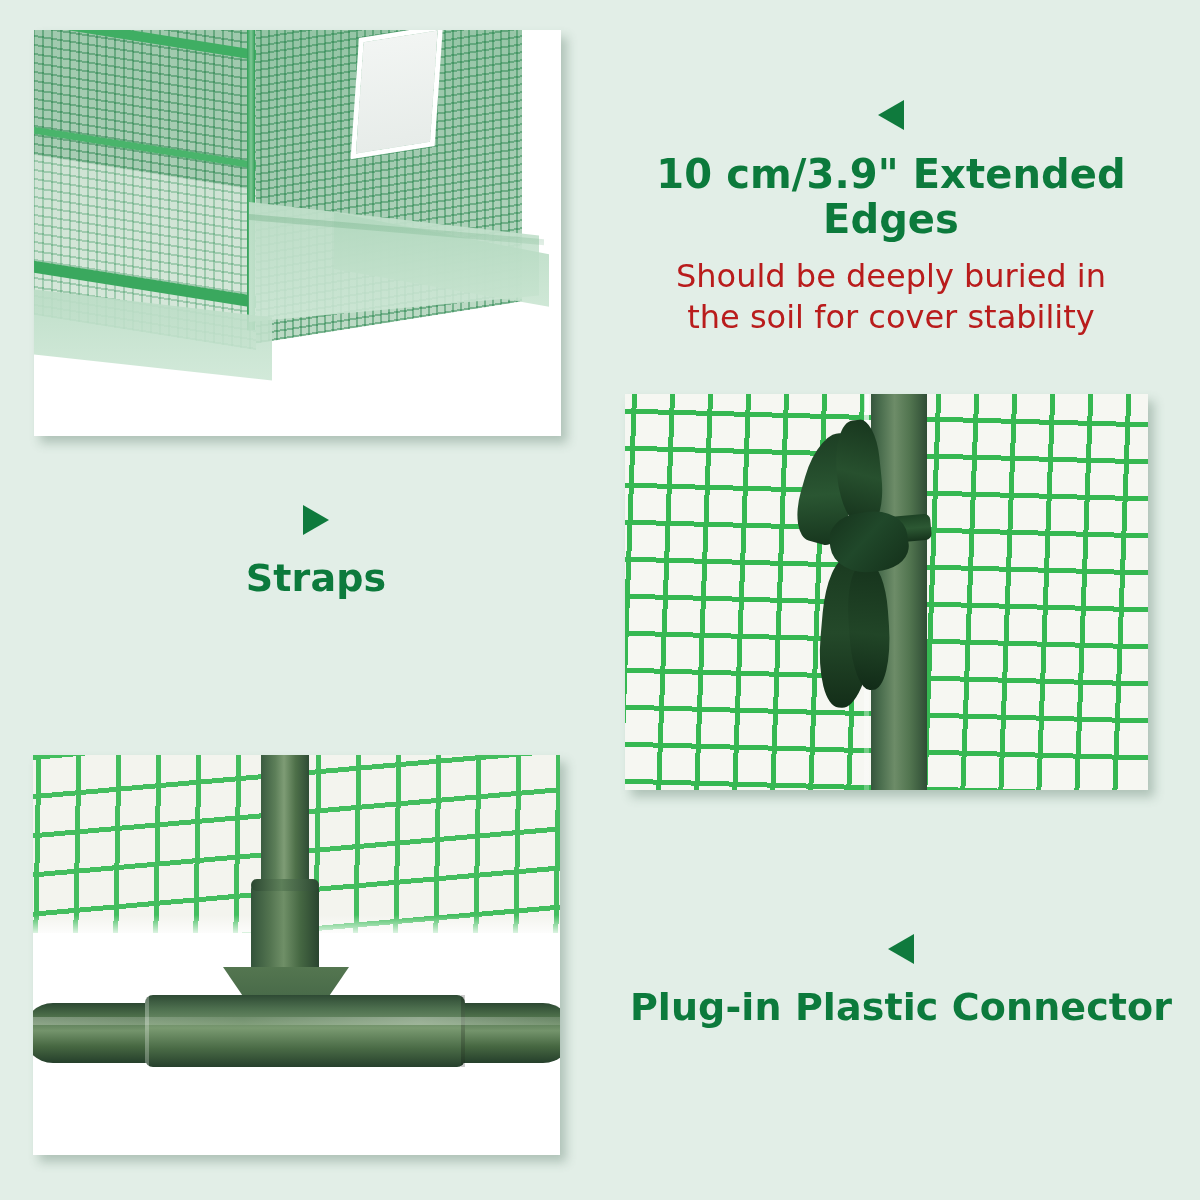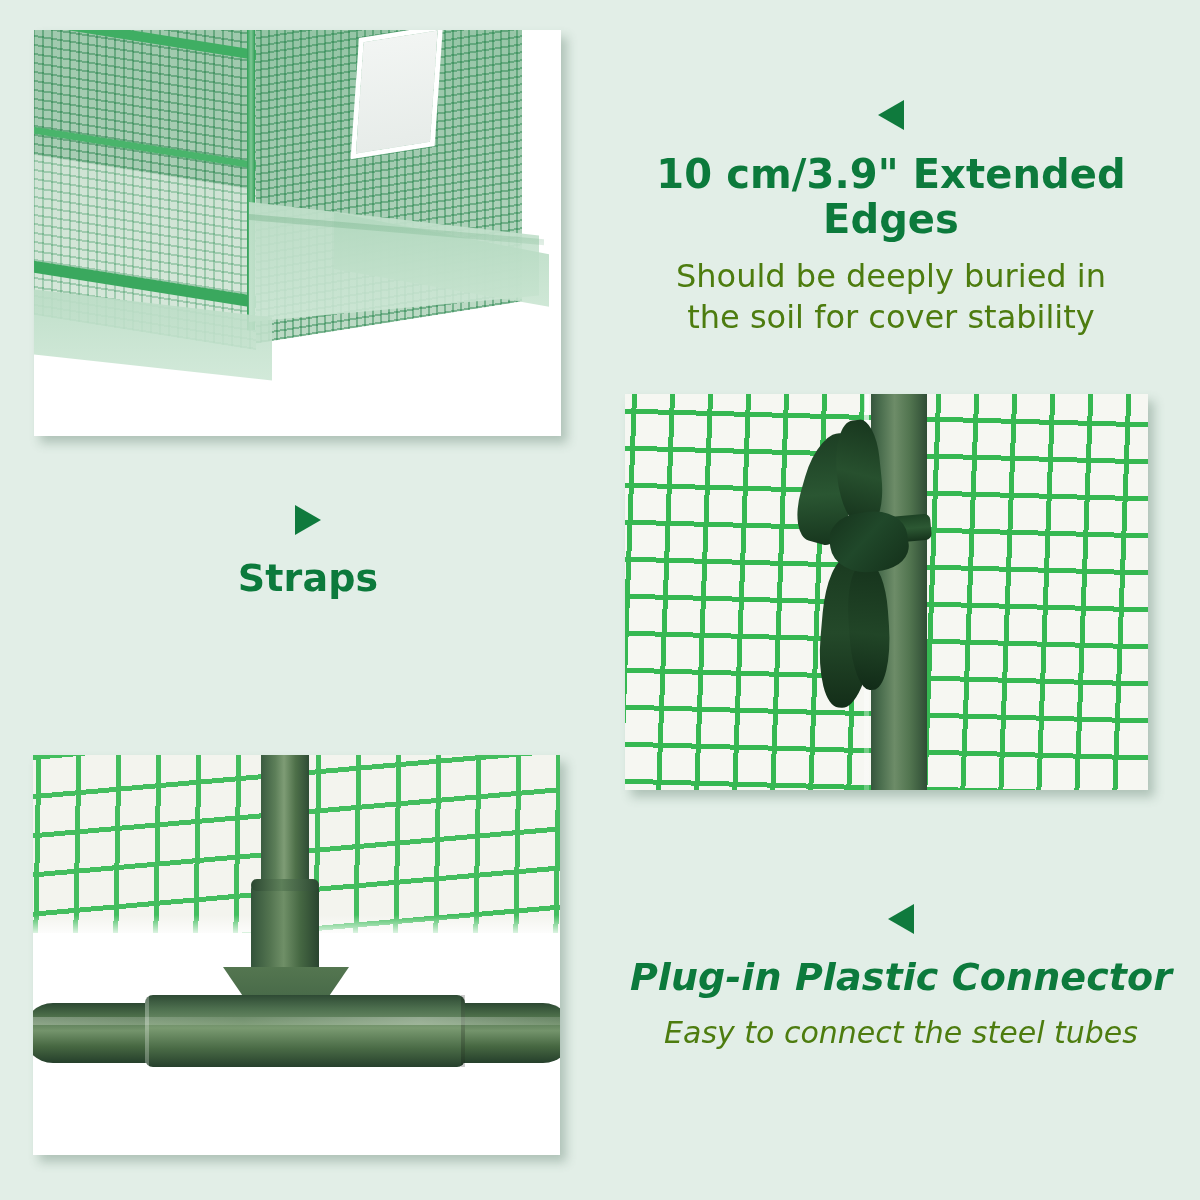--- a/index.html
+++ b/index.html
@@ -276,35 +276,35 @@
   .arrow.left  { border-top: 15px solid transparent; border-bottom: 15px solid transparent; border-right: 26px solid #0f7a3d; }
   .arrow.right { border-top: 15px solid transparent; border-bottom: 15px solid transparent; border-left: 26px solid #0f7a3d; }
   .title {
     color: #0c7a3c;
     font-weight: 700;
     letter-spacing: .1px;
     line-height: 1.12;
     margin: 0 0 14px 0;
   }
   .subtitle {
-    color: #4d7c0f;
+    color: #b91c1c;
     font-weight: 400;
     line-height: 1.30;
     margin: 0;
   }
 
   #text-edges      { left: 596px; top: 100px; width: 590px; }
   #text-edges .title    { font-size: 40px; }
   #text-edges .subtitle { font-size: 32px; }
 
-  #text-straps     { left: 44px;  top: 505px; width: 528px; }
+  #text-straps     { left: 52px;  top: 505px; width: 528px; }
   #text-straps .title    { font-size: 38px; }
   #text-straps .subtitle { font-size: 31px; }
 
-  #text-connector  { left: 608px; top: 904px; width: 586px; font-style: italic; }
+  #text-connector  { left: 608px; top: 934px; width: 586px; }
   #text-connector .title    { font-size: 38px; }
   #text-connector .subtitle { font-size: 30px; }
 </style>
 </head>
 <body>
 
 <div class="stage">
 
   <div class="photo" id="panel-edges">
     <div class="p1-scene">
@@ -361,16 +361,15 @@
     <div class="p3-htube"></div>
     <div class="p3-hsleeve"></div>
     <div class="p3-hsleeve-seam-l"></div>
     <div class="p3-hsleeve-seam-r"></div>
     <div class="p3-hilite"></div>
   </div>
 
   <div class="textblock" id="text-connector">
     <div class="arrow left"></div>
     <p class="title">Plug-in Plastic Connector</p>
-    <p class="subtitle">Easy to connect the steel tubes</p>
   </div>
 
 </div>
 
 </body></html>

